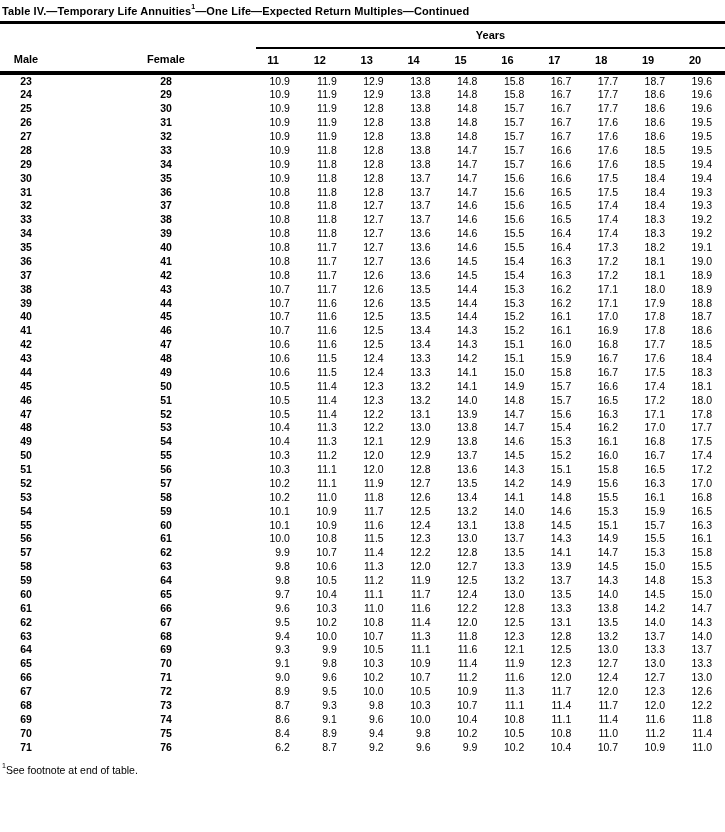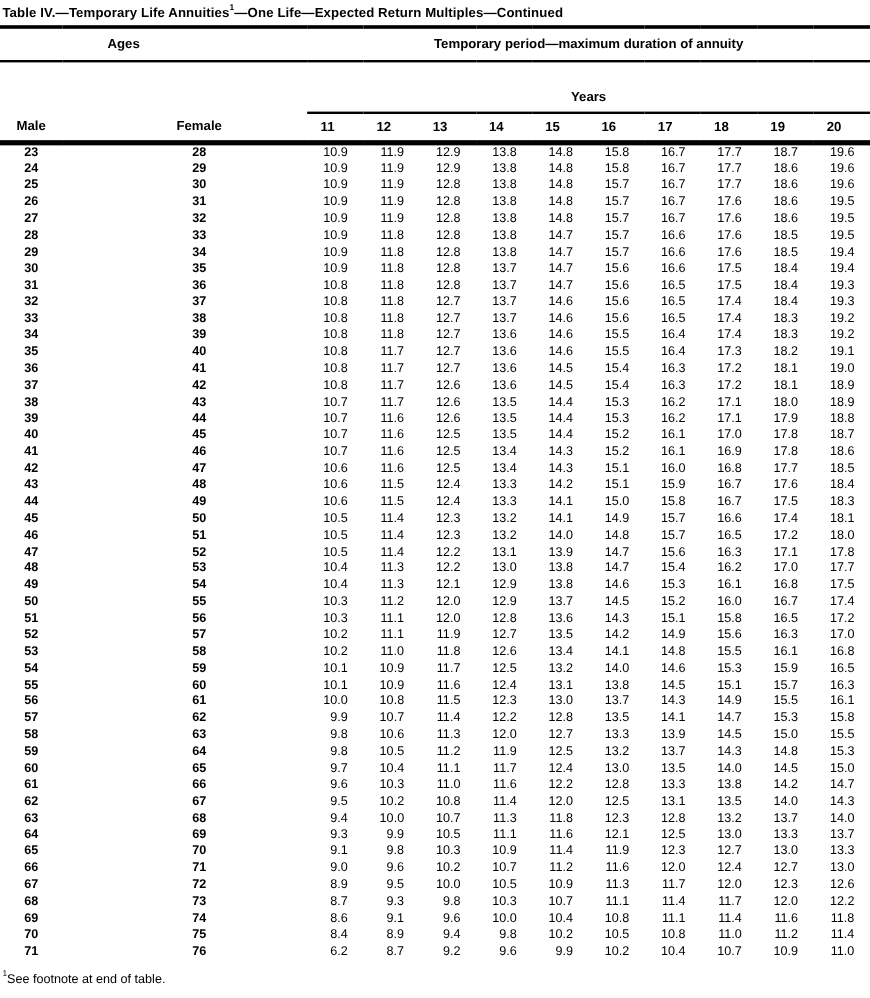--- a/index.html
+++ b/index.html
@@ -47,21 +47,21 @@
     height: 28px;
     font-size: 11px;
     font-weight: bold;
     text-align: center;
     border-bottom: 2px solid #000;
   }
   th.ages-cell { padding-right: 50px; }
 
   
   tr.hrow2 th {
-    height: 43px;
+    height: 25px;
     font-size: 11px;
     font-weight: bold;
     text-align: center;
     vertical-align: bottom;
     padding-bottom: 6px;
   }
   tr.hrow2 th.years-cell { border-bottom: 2px solid #000; }
 
   
   tr.hrow3 th {
@@ -110,24 +110,20 @@
         <col>
         <col>
         <col>
         <col>
         <col>
         <col>
         <col>
         <col>
     </colgroup>
     <thead>
-      <tr class="hrow1">
-        <th class="ages-cell" colspan="2">Ages</th>
-        <th colspan="10">Temporary period—maximum duration of annuity</th>
-      </tr>
       <tr class="hrow2">
         <th colspan="2"></th>
         <th class="years-cell" colspan="10">Years</th>
       </tr>
       <tr class="hrow3">
         <th class="male-h">Male</th>
         <th class="female-h">Female</th>
         <th class="year-h">11</th>
         <th class="year-h">12</th>
         <th class="year-h">13</th>

